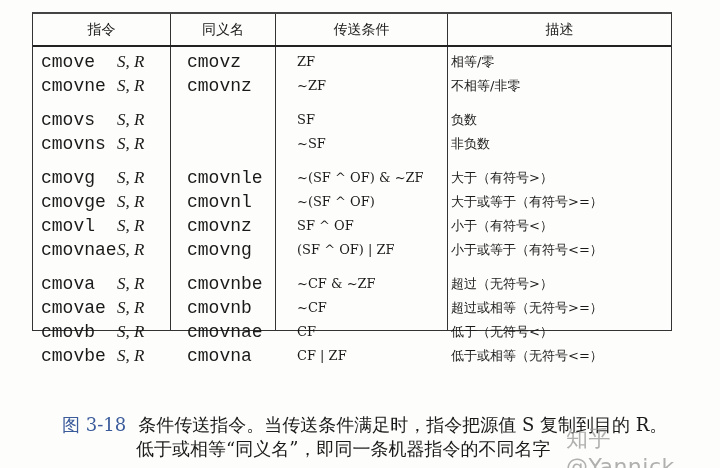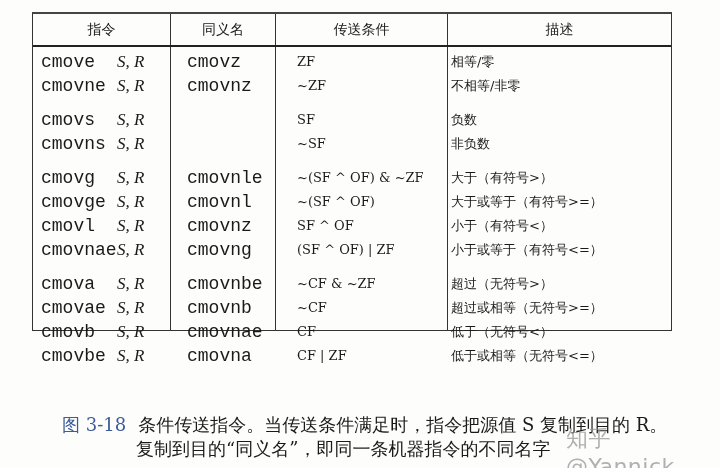--- a/index.html
+++ b/index.html
@@ -125,16 +125,16 @@
         <span class="cell ital" style="left: 84px;">S, R</span>
         <span class="cell mono" style="left: 154px;">cmovna</span>
         <span class="cell cond" style="left: 264px;">CF | ZF</span>
         <span class="cell desc" style="left: 418px;">低于或相等（无符号&lt;=）</span>
       </div>
     </div>
 </div>
 
 <div class="caption">
   <div><span class="fig">图 3-18</span><span>条件传送指令。当传送条件满足时，指令把源值 S 复制到目的 R。</span></div>
-  <div class="cap-line2">复制到目的“同义名”，即同一条机器指令的不同名字</div>
+  <div class="cap-line2">低于或相等“同义名”，即同一条机器指令的不同名字</div>
 </div>
 
 <div class="watermark">知乎 @Yannick</div>
 
 </body></html>

